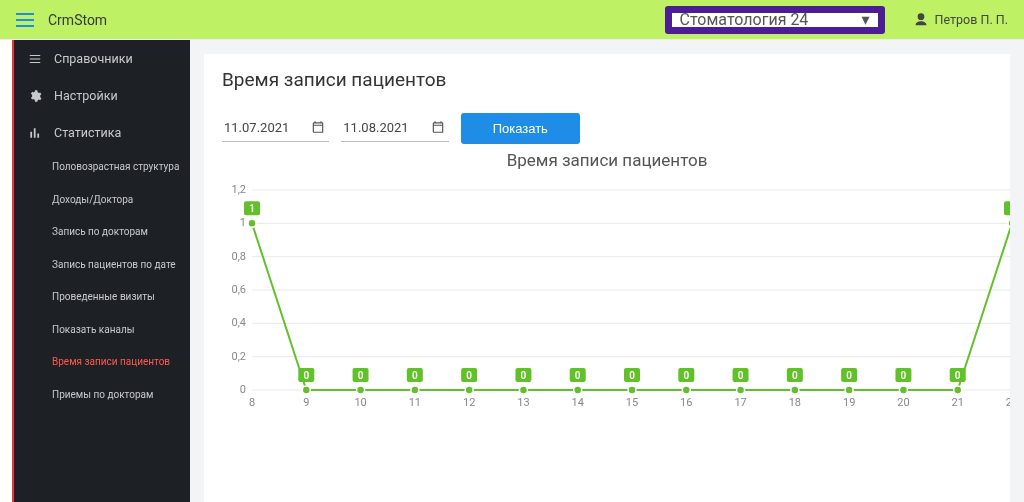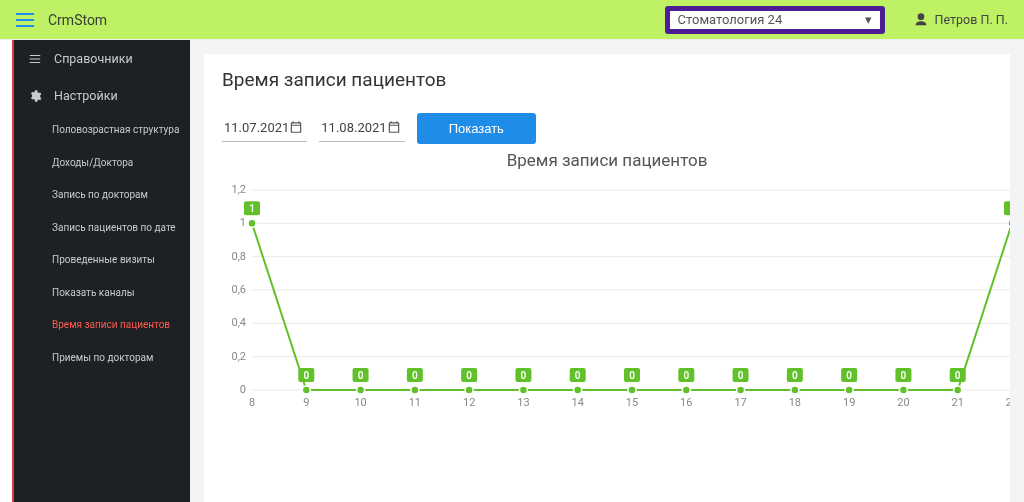--- a/index.html
+++ b/index.html
@@ -15,38 +15,38 @@
 *{box-sizing:border-box}
 html,body{margin:0;padding:0;height:100%;background:var(--bg);color:var(--text);font-size:13px}
 body{width:1024px;height:502px;overflow:hidden;position:relative}
 
 
 .topbar{height:40px;display:flex;align-items:center;padding:0 16px;border-bottom:1px solid #ededed;background:#bef264}
 .hamburger{width:18px;height:14px;display:flex;flex-direction:column;justify-content:space-between;margin-right:14px;cursor:pointer}
 .hamburger span{display:block;height:2px;background:#1f8ce8;width:100%}
 .brand{font-size:14px;color:#3a3a3a;font-weight:400}
 .top-spacer{flex:1}
-.clinic-select{width:220px;height:28px;border:5px solid #4c1d95;border-radius:3px;display:flex;align-items:center;padding:0 8px;justify-content:space-between;font-size:13px;color:#555;margin-right:28px;cursor:pointer;background:#fff}
+.clinic-select{width:220px;height:28px;border:7px solid #4c1d95;border-radius:3px;display:flex;align-items:center;padding:0 8px;justify-content:space-between;font-size:16px;color:#555;margin-right:28px;cursor:pointer;background:#fff}
 .user{display:flex;align-items:center;gap:6px;font-size:12.5px;color:#444}
 .user svg{width:16px;height:16px;fill:#444}
 
 
 .sidebar{position:absolute;top:40px;bottom:0;left:12px;width:190px;background:var(--sidebar);color:var(--muted);font-size:12.5px;overflow:hidden;border-left:2px solid var(--sidebar-border)}
 .side-item{display:flex;align-items:center;gap:12px;padding:11px 14px;cursor:pointer;color:#c8cacd}
 .side-item.top{font-size:12.5px}
 .side-item svg{width:14px;height:14px;fill:#c8cacd;flex:none}
 .sub-item{padding:10px 14px 10px 38px;font-size:10px;color:#c8cacd;cursor:pointer;line-height:1.25}
 .sub-item.active{color:#ff5a4d}
 
 
 .main{position:absolute;left:190px;right:0;top:40px;bottom:0;background:#f3f4f6;overflow:hidden;padding:14px 14px 0 14px}
 .panel{background:#fff;height:100%;padding:14px 18px;overflow:hidden}
 .page-title{font-size:19px;font-weight:400;color:#333;margin:0 0 22px 0}
 .controls{display:flex;align-items:center;gap:12px;margin-bottom:4px}
-.date-field{display:flex;align-items:center;border-bottom:1px solid #bbb;padding:4px 4px 6px 2px;font-size:13px;color:#444}
+.date-field{display:flex;align-items:center;gap:22px;border-bottom:1px solid #bbb;padding:4px 4px 6px 2px;font-size:13px;color:#444}
 .date-field svg{width:14px;height:14px;fill:#555}
 .show-btn{background:var(--blue);color:#fff;border:none;border-radius:3px;padding:8px 32px;font-size:13px;cursor:pointer}
 
 .chart-wrap{margin-top:6px}
 .chart-title{text-align:center;font-size:17px;color:#555;font-weight:400;margin:6px 0 8px}
 
 .chart{position:relative;width:800px;height:230px;margin:10px 0 0 0}
 svg.chart-svg{width:100%;height:100%;display:block}
 .ytick text,.xtick text{font-size:11px;fill:#888}
 .gridline{stroke:#e9e9e9;stroke-width:1}
@@ -85,20 +85,26 @@
           <path d="M3 5h18v2H3V5m0 6h18v2H3v-2m0 6h18v2H3v-2Z"></path>
         </svg>
         <span>Справочники</span>
       </div>
       <div class="side-item top">
         <svg viewBox="0 0 24 24">
           <path d="M12 8a4 4 0 1 0 4 4 4 4 0 0 0-4-4Zm9 4a7.6 7.6 0 0 0-.1-1.2l2.1-1.6-2-3.4-2.5 1a7.3 7.3 0 0 0-2-1.2L16 2h-4l-.5 2.6a7.3 7.3 0 0 0-2 1.2l-2.5-1-2 3.4 2.1 1.6A7.6 7.6 0 0 0 7 12a7.6 7.6 0 0 0 .1 1.2L5 14.8l2 3.4 2.5-1a7.3 7.3 0 0 0 2 1.2L12 22h4l.5-2.6a7.3 7.3 0 0 0 2-1.2l2.5 1 2-3.4-2.1-1.6A7.6 7.6 0 0 0 21 12Z"></path>
         </svg>
         <span>Настройки</span>
       </div>
+      <div class="side-item top">
+        <svg viewBox="0 0 24 24">
+          <path d="M4 20h3V10H4v10Zm6 0h3V4h-3v16Zm6 0h3v-7h-3v7Z"></path>
+        </svg>
+        <span>Статистика</span>
+      </div>
     </div>
   <div id="side-subs">
       <div class="sub-item">Половозрастная структура</div>
       <div class="sub-item">Доходы/Доктора</div>
       <div class="sub-item">Запись по докторам</div>
       <div class="sub-item">Запись пациентов по дате</div>
       <div class="sub-item">Проведенные визиты</div>
       <div class="sub-item">Показать каналы</div>
       <div class="sub-item active">Время записи пациентов</div>
       <div class="sub-item">Приемы по докторам</div>

